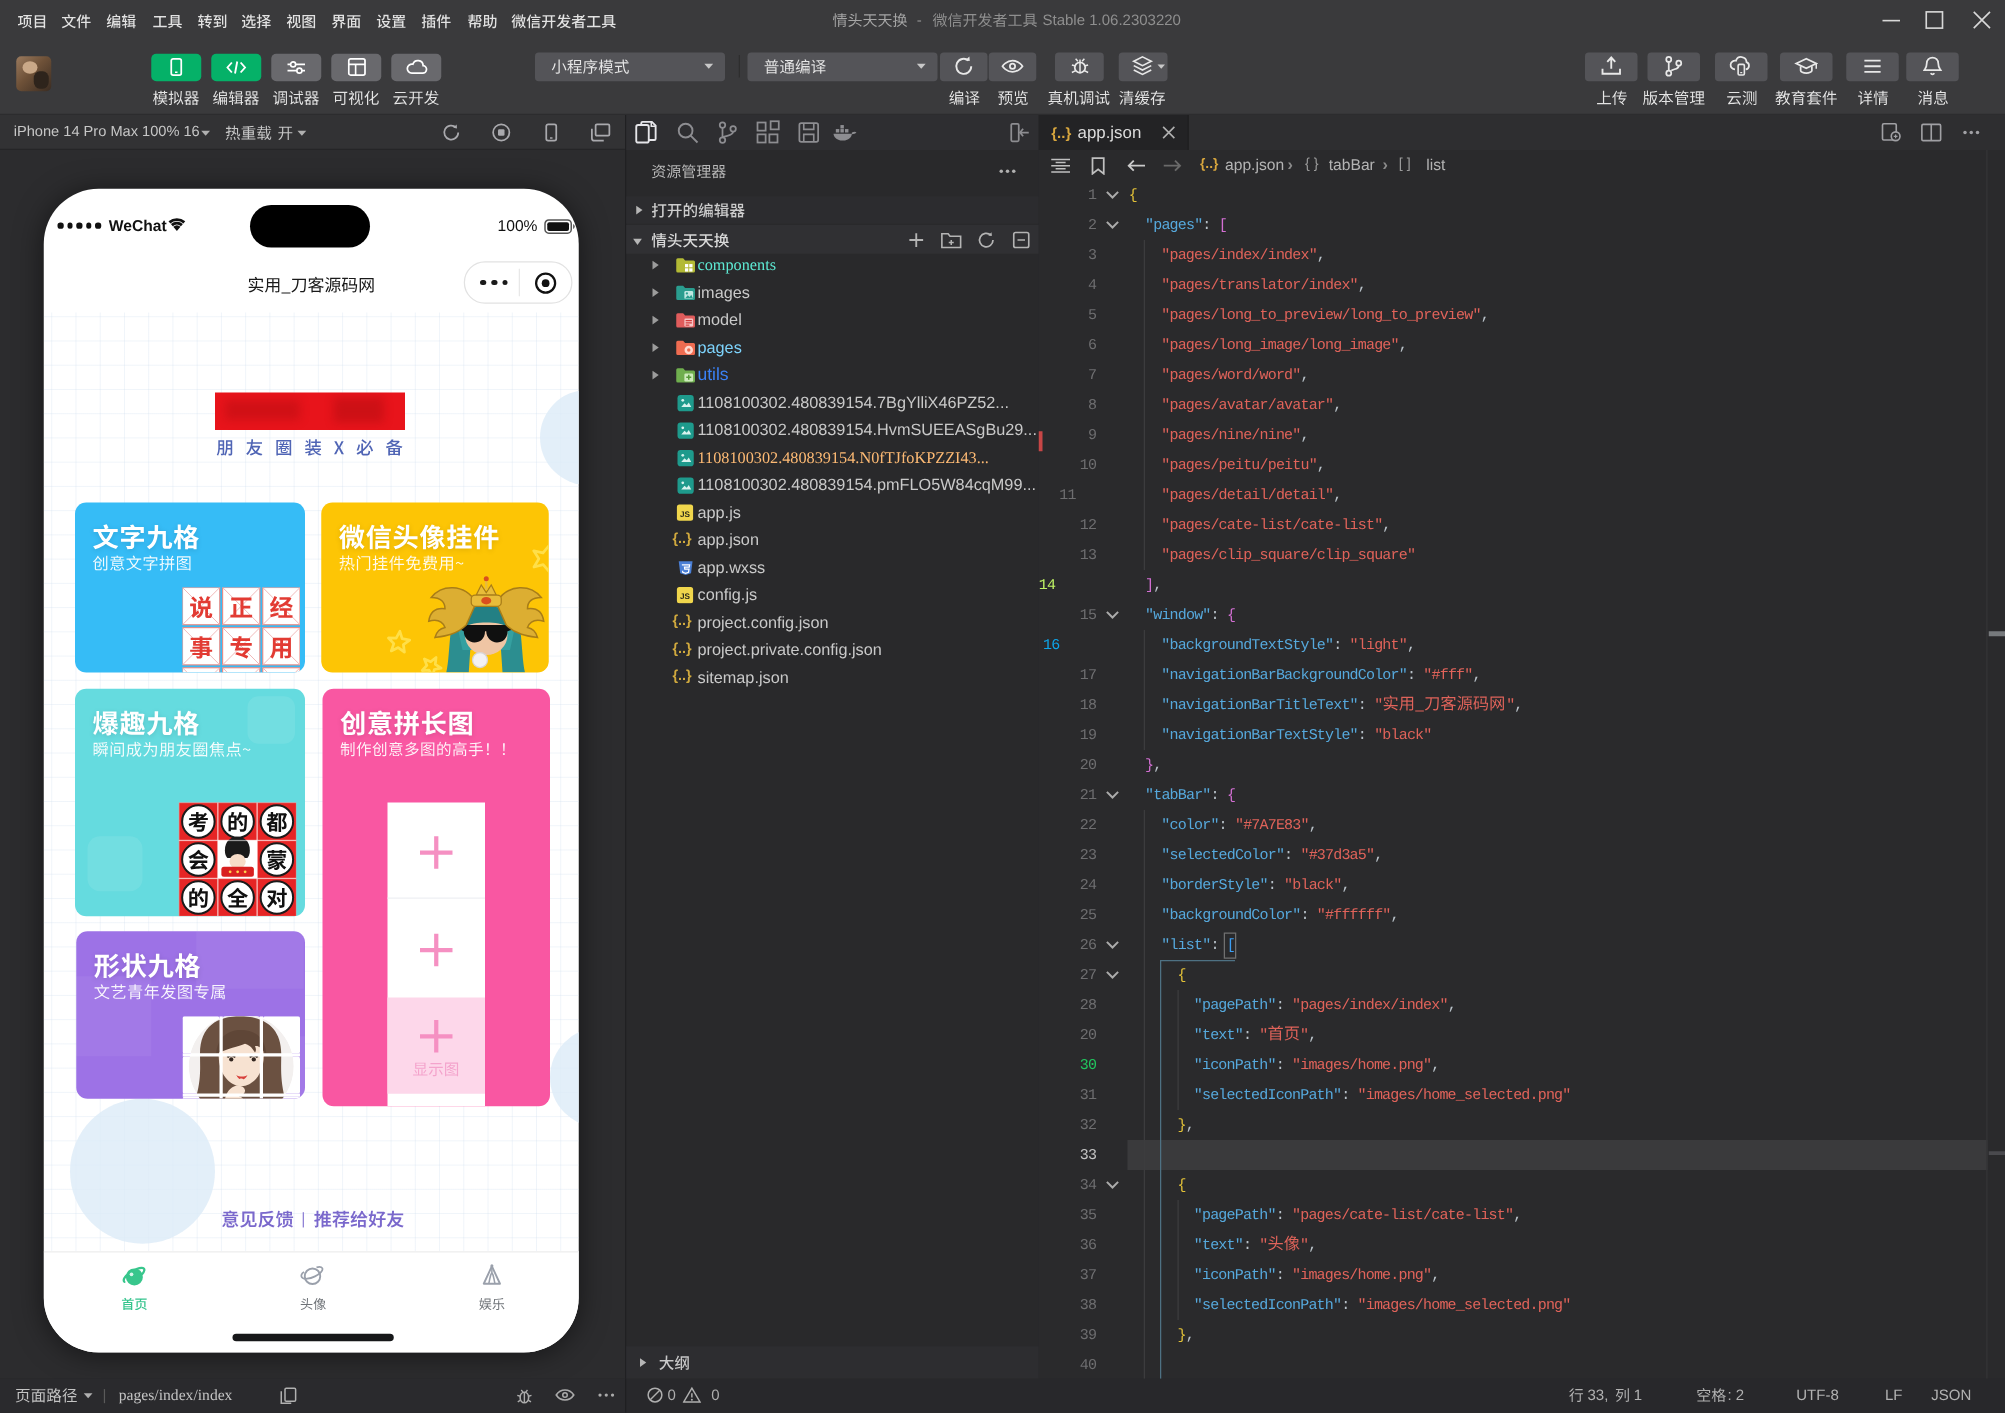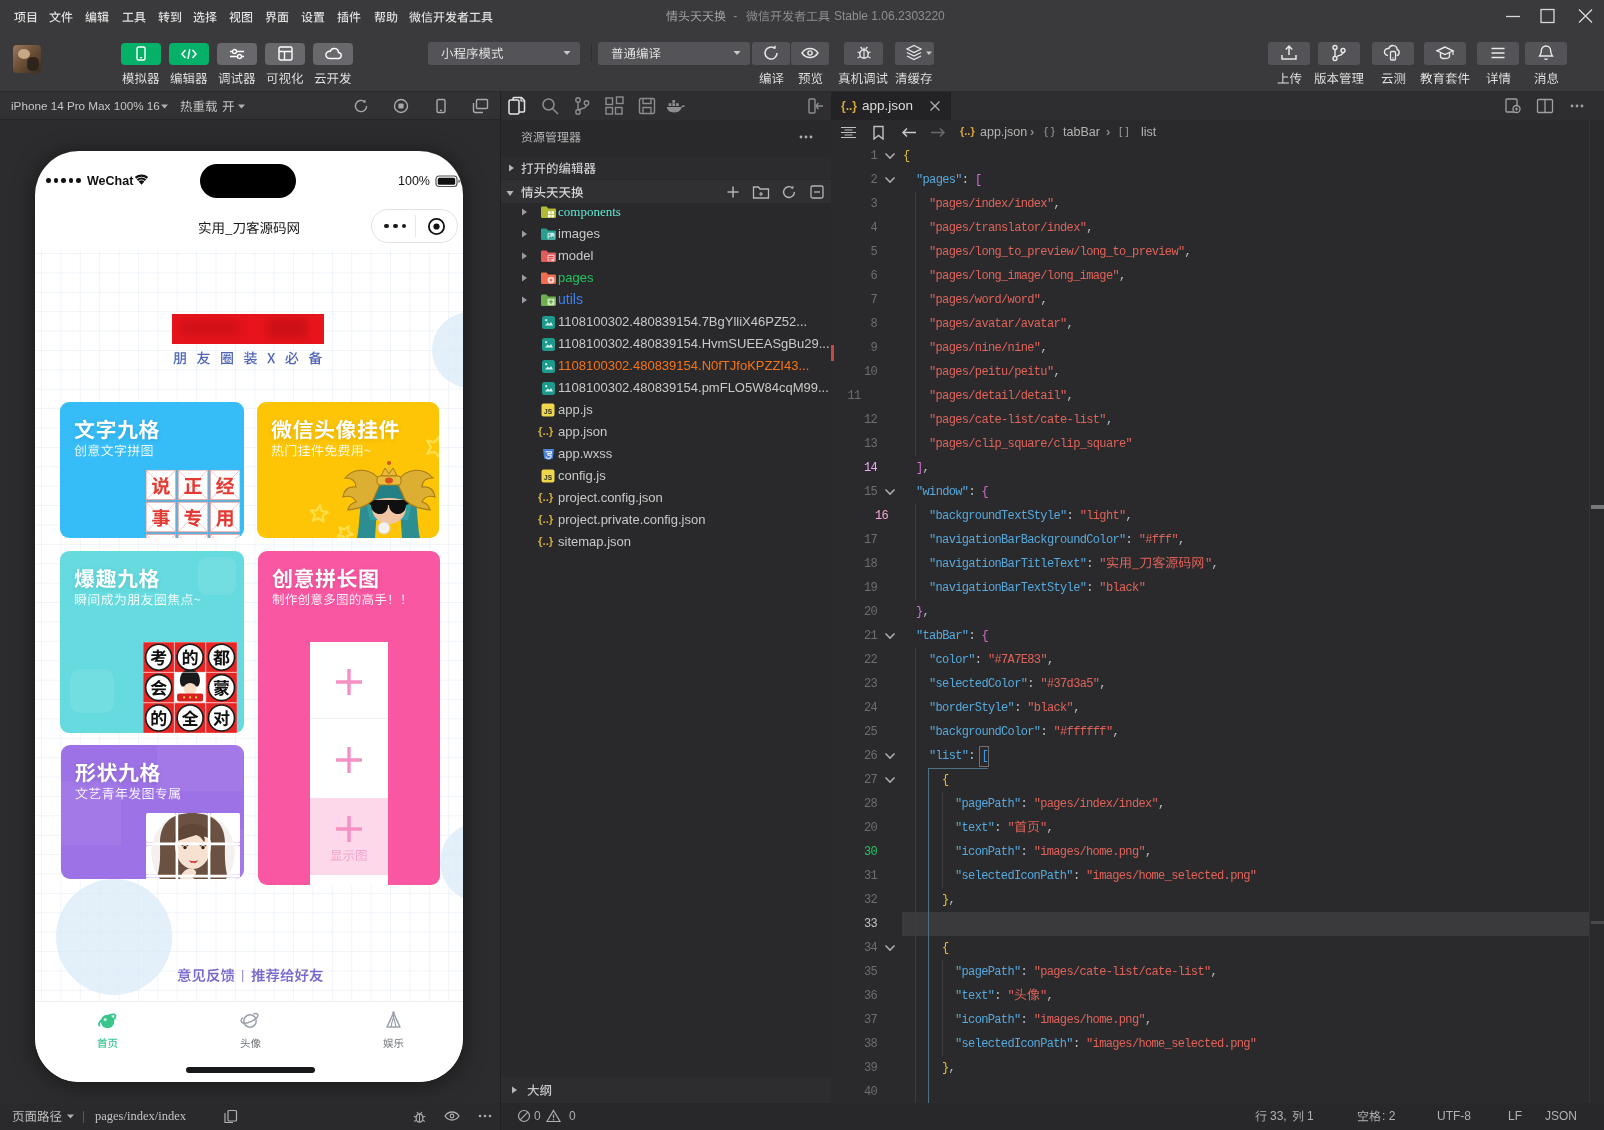--- a/index.html
+++ b/index.html
@@ -997,21 +997,21 @@
   </svg>
 <div class="a" style="left:558px;top:248.2px;font-family:'Liberation Sans',sans-serif;font-size:13px;color:#c9c9c9;line-height:15.6px;white-space:pre">model</div>
 <svg class="a" style="left:519px;top:273px" width="10" height="10" viewBox="0 0 10 10">
     <path d="M3 1.5l5 3.5-5 3.5z" fill="#9c9c9c"></path>
   </svg>
 <svg class="a" style="left:540px;top:270px" width="17" height="16" viewBox="0 0 17 15.5">
     <path d="M1 3.5A1.2 1.2 0 0 1 2.2 2.3h4.3l1.6 1.9h6.7A1.2 1.2 0 0 1 16 5.4v7.2a1.2 1.2 0 0 1-1.2 1.2H2.2A1.2 1.2 0 0 1 1 12.6z" fill="#ef6c51"></path>
     <circle cx="11" cy="9.8" r="3.4" fill="#ffd9cf"></circle>
     <circle cx="11" cy="9.8" r="1.4" fill="#ef6c51"></circle>
   </svg>
-<div class="a" style="left:558px;top:270.2px;font-family:'Liberation Sans',sans-serif;font-size:13px;color:#22c55e;line-height:15.6px;white-space:pre">pages</div>
+<div class="a" style="left:558px;top:270.2px;font-family:'Liberation Sans',sans-serif;font-size:13px;color:#7dd3fc;line-height:15.6px;white-space:pre">pages</div>
 <svg class="a" style="left:519px;top:295px" width="10" height="10" viewBox="0 0 10 10">
     <path d="M3 1.5l5 3.5-5 3.5z" fill="#9c9c9c"></path>
   </svg>
 <svg class="a" style="left:540px;top:292px" width="17" height="16" viewBox="0 0 17 15.5">
     <path d="M1 3.5A1.2 1.2 0 0 1 2.2 2.3h4.3l1.6 1.9h6.7A1.2 1.2 0 0 1 16 5.4v7.2a1.2 1.2 0 0 1-1.2 1.2H2.2A1.2 1.2 0 0 1 1 12.6z" fill="#6fae4e"></path>
     <rect x="7.5" y="6.5" width="7" height="6.5" rx="1" fill="#cdeabc"></rect>
     <path d="M11 7.5v4M9 9.5h4" stroke="#559a38" stroke-width="1.2"></path>
   </svg>
 <div class="a" style="left:558px;top:292.2px;font-family:'Liberation Sans',sans-serif;font-size:14px;color:#3b82f6;line-height:15.6px;white-space:pre">utils</div>
 <svg class="a" style="left:541px;top:314.5px" width="15" height="15" viewBox="0 0 15 15">
@@ -1024,21 +1024,21 @@
     <rect x="1" y="1" width="13" height="13" rx="2.5" fill="#1e9a8c"></rect>
     <path d="M4 10.5l2.6-3 1.8 1.6 1.6-2.2 2 3.6z" fill="#d8f2ee"></path>
     <circle cx="5.2" cy="5.2" r="1.1" fill="#d8f2ee"></circle>
   </svg>
 <div class="a" style="left:558px;top:336.2px;font-family:'Liberation Sans',sans-serif;font-size:13px;color:#c9c9c9;line-height:15.6px;white-space:pre">1108100302.480839154.HvmSUEEASgBu29...</div>
 <svg class="a" style="left:541px;top:358.5px" width="15" height="15" viewBox="0 0 15 15">
     <rect x="1" y="1" width="13" height="13" rx="2.5" fill="#1e9a8c"></rect>
     <path d="M4 10.5l2.6-3 1.8 1.6 1.6-2.2 2 3.6z" fill="#d8f2ee"></path>
     <circle cx="5.2" cy="5.2" r="1.1" fill="#d8f2ee"></circle>
   </svg>
-<div class="a" style="left:558px;top:358.2px;font-family:Liberation Sans, sans-serif;font-size:13px;color:#f97316;line-height:15.6px;white-space:pre">1108100302.480839154.N0fTJfoKPZZI43...</div>
+<div class="a" style="left:558px;top:358.2px;font-family:Liberation Serif, serif;font-size:13px;color:#fdba74;line-height:15.6px;white-space:pre">1108100302.480839154.N0fTJfoKPZZI43...</div>
 <svg class="a" style="left:541px;top:380.5px" width="15" height="15" viewBox="0 0 15 15">
     <rect x="1" y="1" width="13" height="13" rx="2.5" fill="#1e9a8c"></rect>
     <path d="M4 10.5l2.6-3 1.8 1.6 1.6-2.2 2 3.6z" fill="#d8f2ee"></path>
     <circle cx="5.2" cy="5.2" r="1.1" fill="#d8f2ee"></circle>
   </svg>
 <div class="a" style="left:558px;top:380.2px;font-family:'Liberation Sans',sans-serif;font-size:13px;color:#c9c9c9;line-height:15.6px;white-space:pre">1108100302.480839154.pmFLO5W84cqM99...</div>
 <svg class="a" style="left:541px;top:403px" width="14" height="14" viewBox="0 0 14 14">
     <rect x="0.5" y="0.5" width="13" height="13" rx="2" fill="#f0d64c"></rect>
     <text x="7" y="10.5" font-family="Liberation Sans" font-size="6.5" font-weight="bold" fill="#2a2a1a" text-anchor="middle">JS</text>
   </svg>
@@ -1154,28 +1154,28 @@
 <div class="a" style="left:831px;top:336px;width:46px;height:24px;line-height:24px;text-align:right;font-family:'Liberation Mono',monospace;font-size:12px;letter-spacing:-0.65px;color:#6e6e70">9</div>
 <div class="a" style="left:929px;top:336px;height:24px;line-height:24px;font-family:'Liberation Mono',monospace;font-size:12px;letter-spacing:-0.65px;white-space:pre;display:flex;align-items:center"><span style="color:#e0635a">"pages/nine/nine"</span><span style="color:#b9c2c9">,</span></div>
 <div class="a" style="left:831px;top:360px;width:46px;height:24px;line-height:24px;text-align:right;font-family:'Liberation Mono',monospace;font-size:12px;letter-spacing:-0.65px;color:#6e6e70">10</div>
 <div class="a" style="left:929px;top:360px;height:24px;line-height:24px;font-family:'Liberation Mono',monospace;font-size:12px;letter-spacing:-0.65px;white-space:pre;display:flex;align-items:center"><span style="color:#e0635a">"pages/peitu/peitu"</span><span style="color:#b9c2c9">,</span></div>
 <div class="a" style="left:831px;top:384px;width:46px;height:24px;line-height:24px;text-align:center;font-family:'Liberation Mono',monospace;font-size:12px;letter-spacing:-0.65px;color:#6e6e70">11</div>
 <div class="a" style="left:929px;top:384px;height:24px;line-height:24px;font-family:'Liberation Mono',monospace;font-size:12px;letter-spacing:-0.65px;white-space:pre;display:flex;align-items:center"><span style="color:#e0635a">"pages/detail/detail"</span><span style="color:#b9c2c9">,</span></div>
 <div class="a" style="left:831px;top:408px;width:46px;height:24px;line-height:24px;text-align:right;font-family:'Liberation Mono',monospace;font-size:12px;letter-spacing:-0.65px;color:#6e6e70">12</div>
 <div class="a" style="left:929px;top:408px;height:24px;line-height:24px;font-family:'Liberation Mono',monospace;font-size:12px;letter-spacing:-0.65px;white-space:pre;display:flex;align-items:center"><span style="color:#e0635a">"pages/cate-list/cate-list"</span><span style="color:#b9c2c9">,</span></div>
 <div class="a" style="left:831px;top:432px;width:46px;height:24px;line-height:24px;text-align:right;font-family:'Liberation Mono',monospace;font-size:12px;letter-spacing:-0.65px;color:#6e6e70">13</div>
 <div class="a" style="left:929px;top:432px;height:24px;line-height:24px;font-family:'Liberation Mono',monospace;font-size:12px;letter-spacing:-0.65px;white-space:pre;display:flex;align-items:center"><span style="color:#e0635a">"pages/clip_square/clip_square"</span></div>
-<div class="a" style="left:831px;top:456px;width:46px;height:24px;line-height:24px;text-align:right;font-family:'Liberation Mono',monospace;font-size:12px;letter-spacing:-0.65px;color:#f0abfc">14</div>
+<div class="a" style="left:831px;top:456px;width:46px;height:24px;line-height:24px;font-family:'Liberation Mono',monospace;font-size:12px;letter-spacing:-0.65px;color:#bef264">14</div>
 <div class="a" style="left:916px;top:456px;height:24px;line-height:24px;font-family:'Liberation Mono',monospace;font-size:12px;letter-spacing:-0.65px;white-space:pre;display:flex;align-items:center"><span style="color:#d46fd4">]</span><span style="color:#b9c2c9">,</span></div>
 <div class="a" style="left:831px;top:480px;width:46px;height:24px;line-height:24px;text-align:right;font-family:'Liberation Mono',monospace;font-size:12px;letter-spacing:-0.65px;color:#6e6e70">15</div>
 <svg class="a" style="left:884px;top:487px" width="12" height="10" viewBox="0 0 12 10">
     <path d="M1.5 2.5L6 7l4.5-4.5" fill="none" stroke="#ababab" stroke-width="1.6"></path>
   </svg>
 <div class="a" style="left:916px;top:480px;height:24px;line-height:24px;font-family:'Liberation Mono',monospace;font-size:12px;letter-spacing:-0.65px;white-space:pre;display:flex;align-items:center"><span style="color:#56a9dd">"window"</span><span style="color:#b9c2c9">: </span><span style="color:#d46fd4">{</span></div>
-<div class="a" style="left:875px;top:504px;width:46px;height:24px;line-height:24px;text-align:left;font-family:'Liberation Mono',monospace;font-size:12px;letter-spacing:-0.65px;color:#f9a8d4">16</div>
+<div class="a" style="left:818px;top:504px;width:46px;height:24px;line-height:24px;text-align:center;font-family:'Liberation Mono',monospace;font-size:12px;letter-spacing:-0.65px;color:#0ea5e9">16</div>
 <div class="a" style="left:929px;top:504px;height:24px;line-height:24px;font-family:'Liberation Mono',monospace;font-size:12px;letter-spacing:-0.65px;white-space:pre;display:flex;align-items:center"><span style="color:#56a9dd">"backgroundTextStyle"</span><span style="color:#b9c2c9">: </span><span style="color:#e0635a">"light"</span><span style="color:#b9c2c9">,</span></div>
 <div class="a" style="left:831px;top:528px;width:46px;height:24px;line-height:24px;text-align:right;font-family:'Liberation Mono',monospace;font-size:12px;letter-spacing:-0.65px;color:#6e6e70">17</div>
 <div class="a" style="left:929px;top:528px;height:24px;line-height:24px;font-family:'Liberation Mono',monospace;font-size:12px;letter-spacing:-0.65px;white-space:pre;display:flex;align-items:center"><span style="color:#56a9dd">"navigationBarBackgroundColor"</span><span style="color:#b9c2c9">: </span><span style="color:#e0635a">"#fff"</span><span style="color:#b9c2c9">,</span></div>
 <div class="a" style="left:831px;top:552px;width:46px;height:24px;line-height:24px;text-align:right;font-family:'Liberation Mono',monospace;font-size:12px;letter-spacing:-0.65px;color:#6e6e70">18</div>
 <div class="a" style="left:929px;top:552px;height:24px;line-height:24px;font-family:'Liberation Mono',monospace;font-size:12px;letter-spacing:-0.65px;white-space:pre;display:flex;align-items:center"><span style="color:#56a9dd">"navigationBarTitleText"</span><span style="color:#b9c2c9">: </span><span style="color:#e0635a">"</span><span style="display:inline-block;width:99px"><svg width="99" height="16" viewBox="0 0 99 16" style="display:block">
         <g fill="#e0635a" transform="translate(0,11.4) scale(0.01300,-0.01300)">
           <use href="#g79" x="0"></use>
           <use href="#g80" x="1000"></use>
           <use href="#g81" x="2000"></use>
           <use href="#g82" x="2559"></use>

